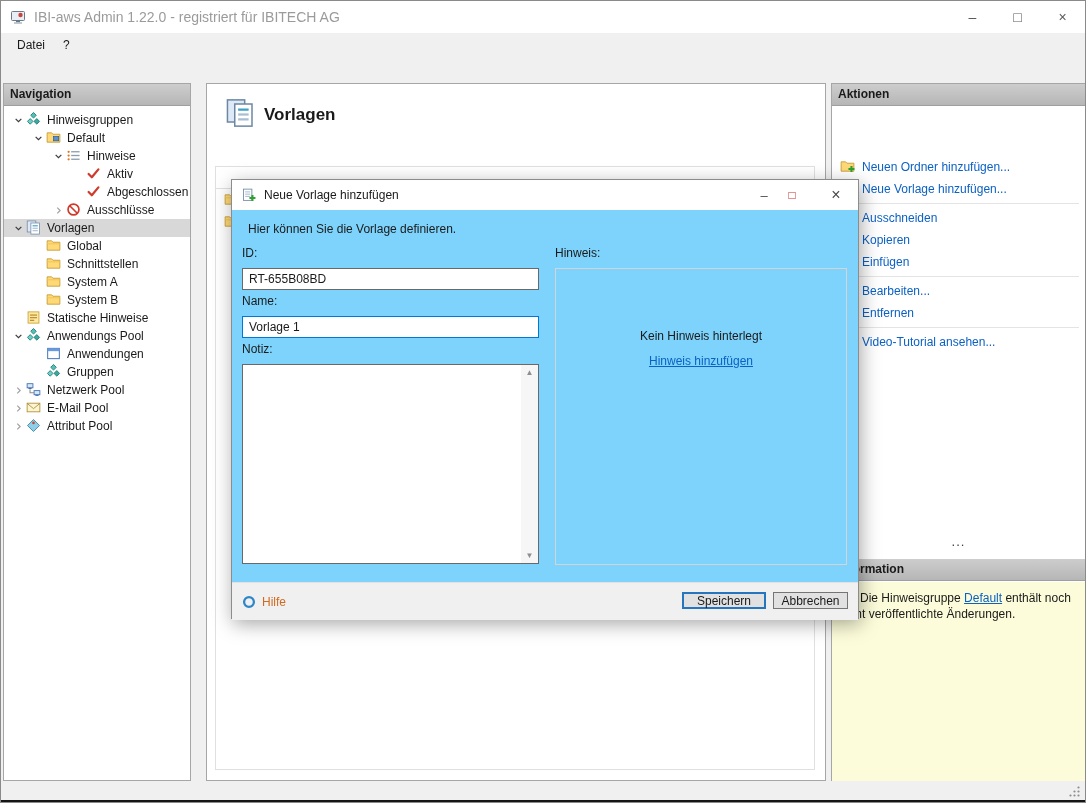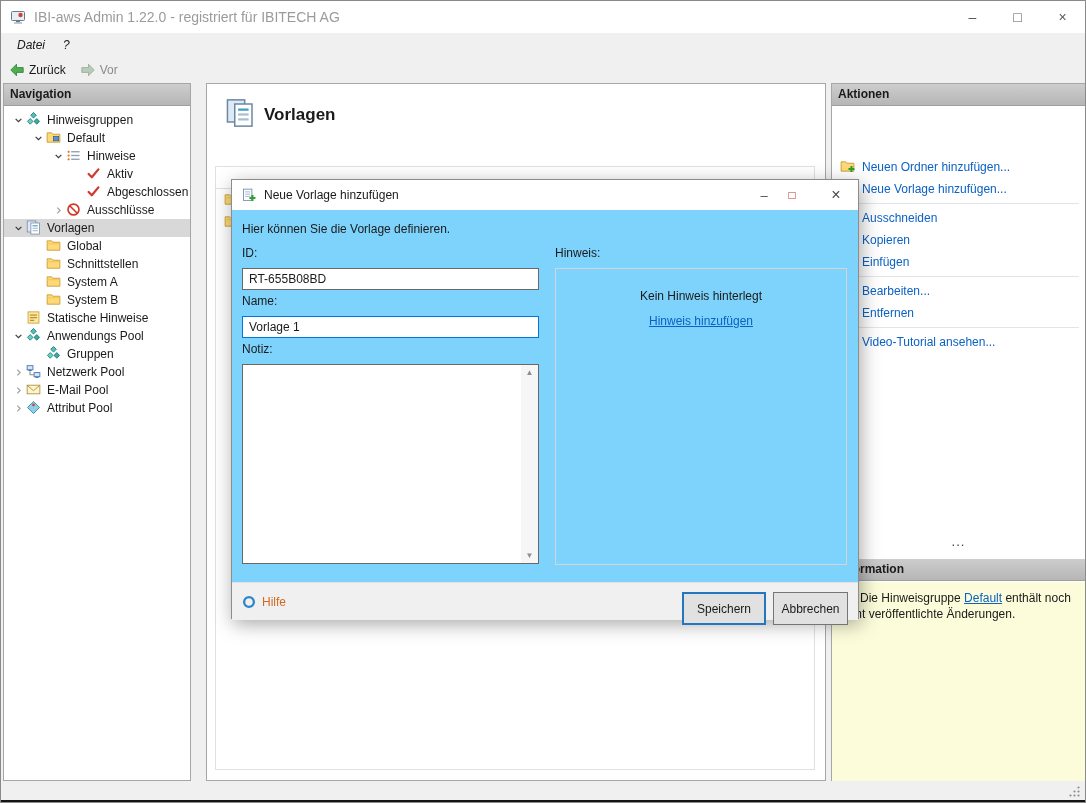--- a/index.html
+++ b/index.html
@@ -12,21 +12,21 @@
               display:flex; align-items:center; }
   .app-icon { width:16px; height:16px; margin-left:9px; flex:0 0 16px; }
   .app-icon svg { width:16px; height:16px; }
   .window-title { margin-left:8px; font-size:14px; color:#9b9b9b; white-space:nowrap; }
   .win-controls { position:absolute; right:0; top:0; height:32px; display:flex; }
   .win-btn { width:45px; height:32px; display:flex; align-items:center; justify-content:center;
              font-size:14px; color:#5a5a5a; }
 
   
   .menubar { position:absolute; left:0; top:32px; width:100%; height:24px; background:#f0f0f0;
-             display:flex; align-items:center;font-style:italic; }
+             display:flex; align-items:center; }
   .menu-item { padding:0 9px; font-size:12px; color:#1a1a1a; height:100%;
                display:flex; align-items:center; }
   .menu-item.first { margin-left:7px; }
   .toolbar { position:absolute; left:0; top:56px; width:100%; height:26px; background:#f0f0f0;
              display:flex; align-items:center; }
   .tool-btn { display:flex; align-items:center; gap:4px; padding:0 6px; height:22px;
               font-size:12px; color:#1a1a1a; margin-left:2px; }
   .tool-btn svg { width:16px; height:16px; }
   .tool-btn.disabled .tlbl { color:#8c8c8c; }
 
@@ -96,50 +96,50 @@
             border:1px solid #8c8c8c; box-shadow:2px 5px 18px rgba(0,0,0,0.35); z-index:50; }
   .dlg-titlebar { position:absolute; left:0; top:0; width:100%; height:30px; background:#fff;
                   display:flex; align-items:center; }
   .dlg-icon { width:15px; height:15px; margin-left:9px; flex:0 0 15px; }
   .dlg-icon svg { width:15px; height:15px; }
   .dlg-title { margin-left:8px; font-size:12px; color:#1a1a1a; }
   .dlg-controls { position:absolute; right:0; top:0; height:30px; display:flex; align-items:center; }
   .dlg-btn { width:28px; text-align:center; font-size:13px; color:#4a4a4a; }
   .dlg-btn.max { color:#c43030; margin-right:16px; font-size:12px; }
   .dlg-btn.close { margin-right:8px; font-size:16px; }
-  .dlg-desc { position:absolute; left:10px; top:42px; font-size:12px; color:#1a1a1a; }
+  .dlg-desc { position:absolute; left:16px; top:42px; font-size:12px; color:#1a1a1a; }
   .fld-label { position:absolute; font-size:12px; color:#1a1a1a; }
   .lbl-id { left:10px; top:66px; }
   .lbl-name { left:10px; top:114px; }
   .lbl-notiz { left:10px; top:162px; }
   .lbl-hinweis { left:323px; top:66px; }
   .inp { position:absolute; left:10px; width:297px; height:22px; border:1px solid #696969;
          font-size:12px; font-family:inherit; padding:0 6px; color:#1a1a1a; outline:none;
          background:#fff; }
   .inp-id { top:88px; }
   .inp-name { top:136px; border:1px solid #0078d7; }
   .notiz-wrap { position:absolute; left:10px; top:184px; width:297px; height:200px;
                 border:1px solid #696969; background:#fff; }
   .notiz-input { position:absolute; left:0; top:0; width:278px; height:198px; border:none;
                  resize:none; outline:none; font-family:inherit; font-size:12px; padding:4px 6px; }
   .notiz-scroll { position:absolute; right:0; top:0; width:17px; height:100%; background:#f6f6f6;
                   display:flex; flex-direction:column; justify-content:space-between;
                   align-items:center; padding:3px 0; font-size:8px; color:#8e8e8e; }
   .hinweis-box { position:absolute; left:323px; top:88px; width:292px; height:297px;
-                 border:1px solid #d4d4d4; text-align:center; padding-top:20px; font-size:12px; }
+                 border:1px solid #d4d4d4; text-align:center; padding-top:60px; font-size:12px; }
   .hinweis-empty { color:#1a1a1a; }
   .hinweis-add { display:inline-block; margin-top:11px; color:#0b61c4;
                  text-decoration:underline; cursor:pointer; }
   .dlg-footer { position:absolute; left:0; top:402px; width:100%; height:38px; background:#f0f0f0;
                 border-top:1px solid #e2e2e2; }
   .help-row { position:absolute; left:10px; top:0; height:38px; display:flex; align-items:center; gap:6px; }
   .help-ico { width:14px; height:14px; }
   .help-ico svg { width:14px; height:14px; }
   .help-lbl { font-size:12px; color:#d2691e; }
-  .dlg-button { position:absolute; top:9px; height:33px; font-size:12px; font-family:inherit;
+  .dlg-button { position:absolute; top:9px; height:17px; font-size:12px; font-family:inherit;
                 background:#e1e1e1; color:#1a1a1a; cursor:pointer; }
   .btn-save { left:450px; width:84px; border:2px solid #2675bf; }
   .btn-cancel { left:541px; width:75px; border:1px solid #757575; }
 
   
   .statusbar { position:absolute; left:0; top:780px; width:100%; height:19px; background:#f0f0f0; }
   .grip { position:absolute; right:4px; bottom:3px; width:13px; height:13px; }
   .grip svg { width:13px; height:13px; }
   .bottom-edge { position:absolute; left:0; top:799px; width:100%; height:4px; background:#141414; }
 </style>
@@ -307,34 +307,20 @@
       <span class="win-btn">□</span>
       <span class="win-btn">×</span>
     </div>
   </div>
 
   <div class="menubar">
     <span class="menu-item first">Datei</span>
     <span class="menu-item">?</span>
   </div>
 
-  <div class="toolbar">
-    <div class="tool-btn">
-      <svg>
-          <use href="#i-arrow-left"></use>
-        </svg>
-      <span class="tlbl">Zurück</span>
-    </div>
-    <div class="tool-btn disabled">
-      <svg>
-          <use href="#i-arrow-right"></use>
-        </svg>
-      <span class="tlbl">Vor</span>
-    </div>
-  </div>
 
   <div class="panel nav-panel">
     <div class="panel-header">Navigation</div>
     <div class="tree">
 
       <div class="trow lv0">
         <span class="chev">
             <svg>
               <use href="#i-chev-exp"></use>
             </svg>
@@ -440,20 +426,27 @@
       <div class="trow lv0">
         <span class="chev">
             <svg>
               <use href="#i-chev-exp"></use>
             </svg>
           </span>
         <span class="tico"><svg>
               <use href="#i-group"></use>
             </svg></span>
         <span class="tlabel">Anwendungs Pool</span>
+      </div>
+      <div class="trow lv1">
+        <span class="chev"></span>
+        <span class="tico"><svg>
+              <use href="#i-appwin"></use>
+            </svg></span>
+        <span class="tlabel">Anwendungen</span>
       </div>
       <div class="trow lv1">
         <span class="chev"></span>
         <span class="tico"><svg>
               <use href="#i-group"></use>
             </svg></span>
         <span class="tlabel">Gruppen</span>
       </div>
       <div class="trow lv0">
         <span class="chev">

